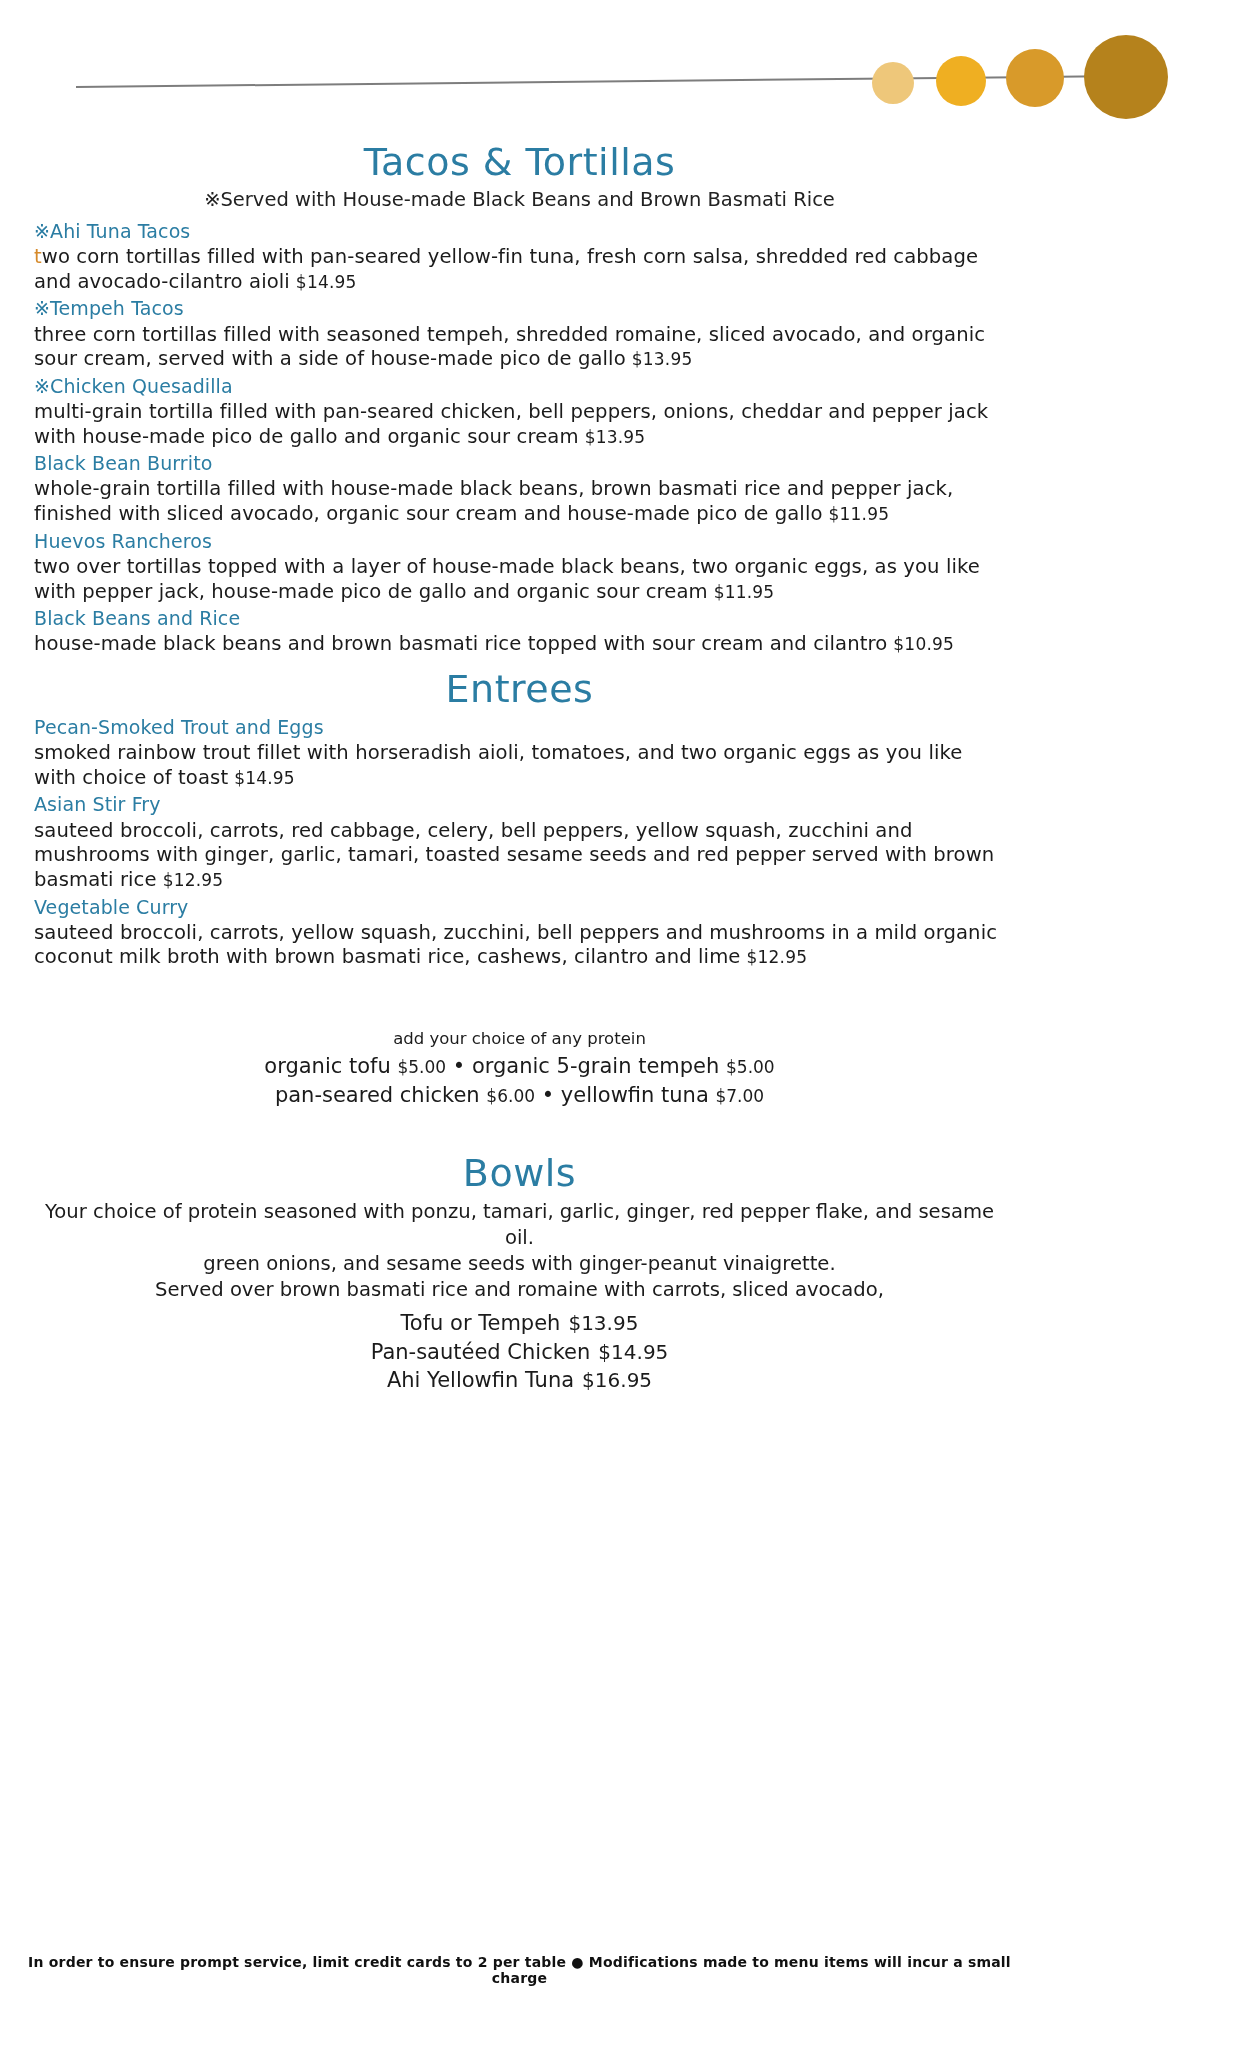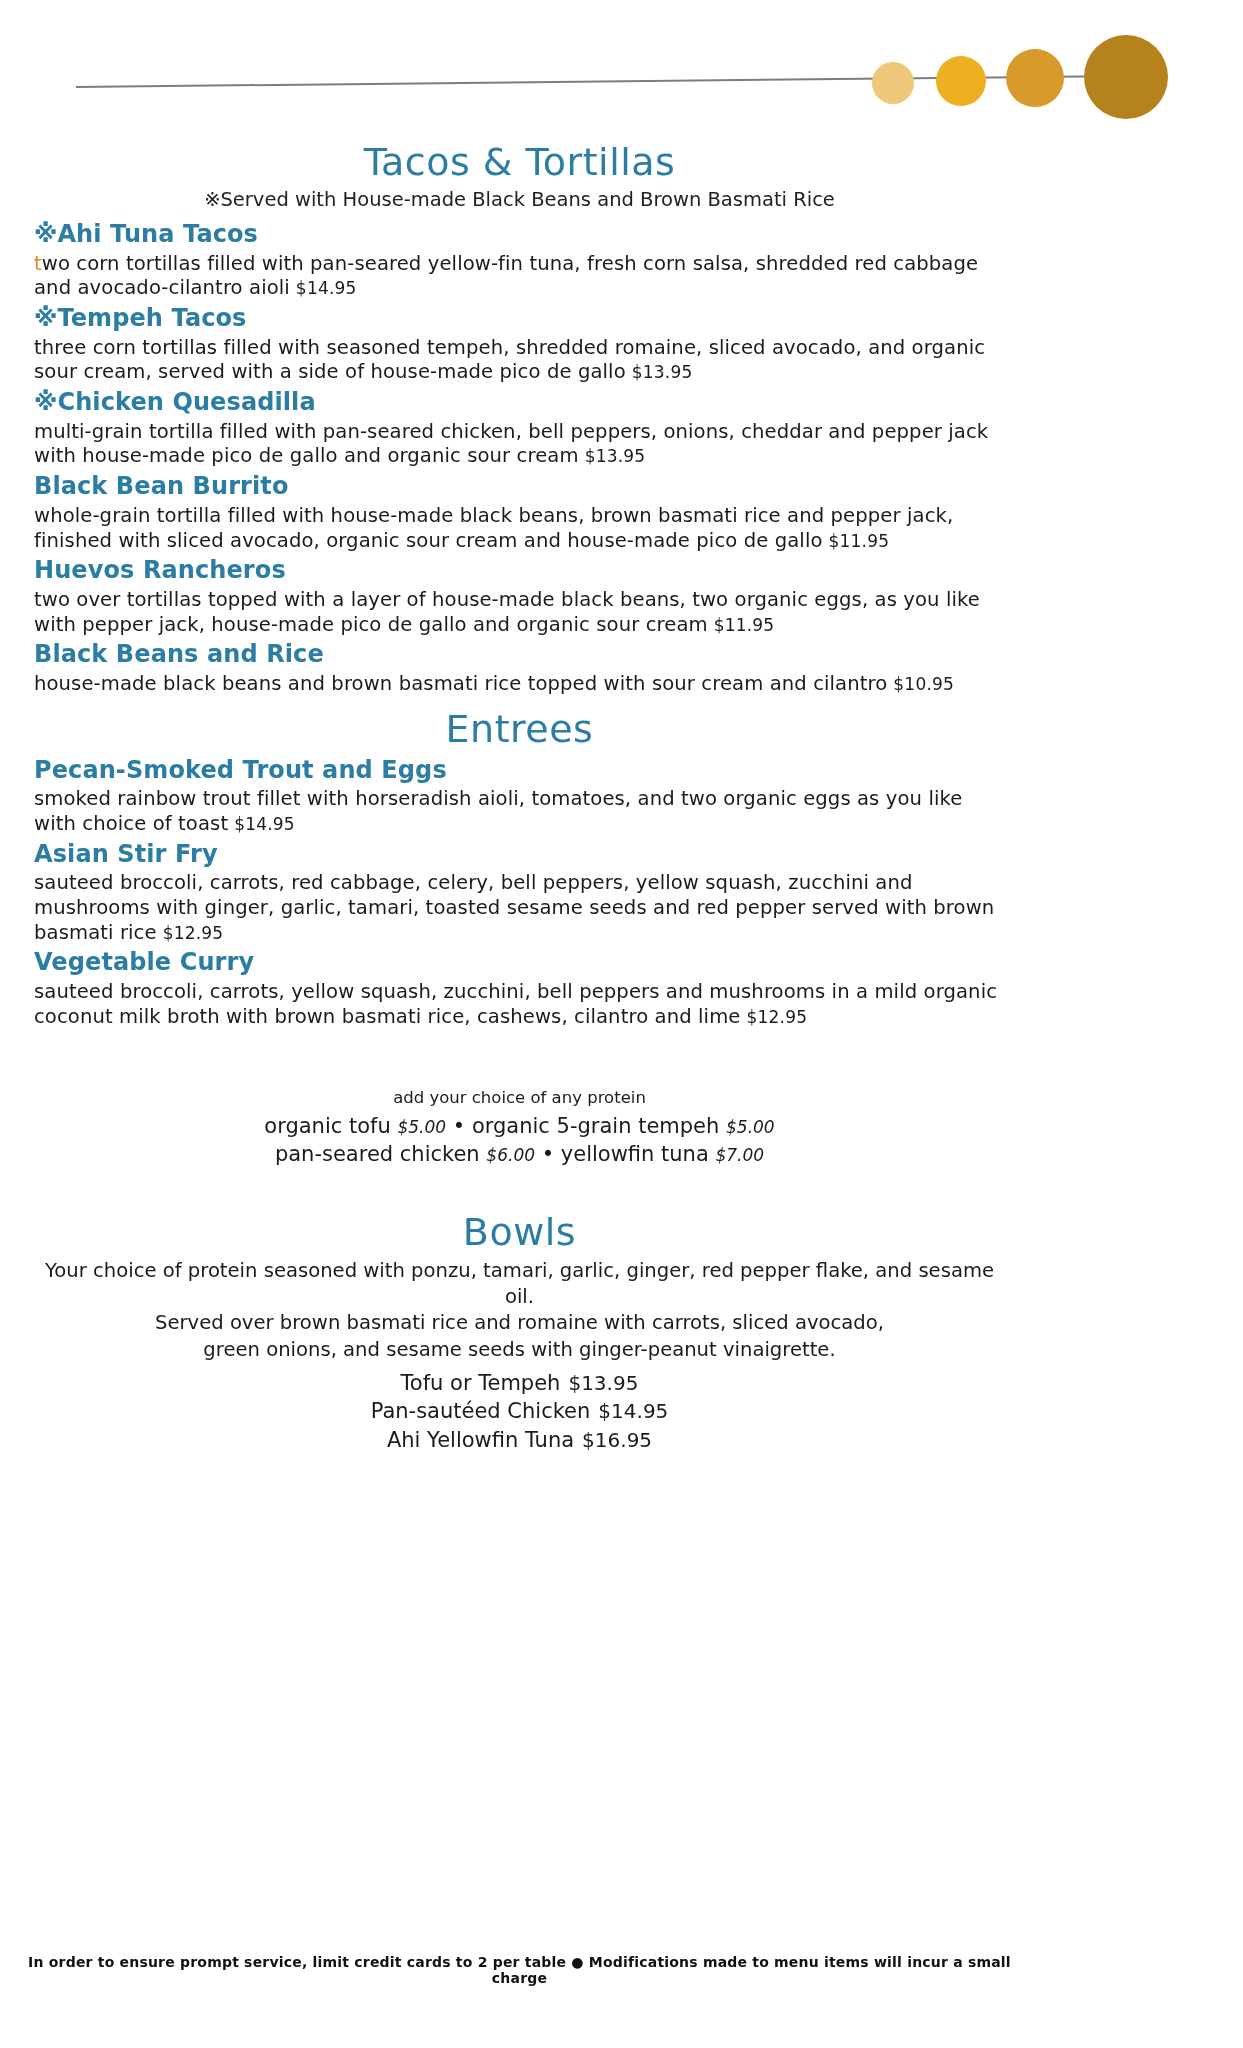--- a/index.html
+++ b/index.html
@@ -61,24 +61,23 @@
     color: #222;
     font-size: 19.5px;
     margin: 0 0 8px 0;
   }
 
   
   .items { margin: 0; }
   .item { margin-bottom: 2px; }
   .item-name {
     color: #2b7da3;
-    font-size: 24px;
+    font-size: 19px;
     line-height: 1.32;
     letter-spacing: 0.1px;
-    font-weight: bold;
   }
   .item-name .star { color: #2b7da3; }
   .item-desc {
     color: #1b1b1b;
     font-size: 19.6px;
     line-height: 1.26;
     letter-spacing: 0.1px;
     margin-top: 1px;
   }
   .item-desc .dagger { color: #d68a2a; }
@@ -97,21 +96,21 @@
   }
   .addons-title {
     font-size: 16.5px;
     color: #1b1b1b;
     margin-bottom: 2px;
   }
   .addons-line {
     font-size: 21px;
     color: #1b1b1b;
   }
-  .addons-line .amt { font-size: 17px; font-style: italic; }
+  .addons-line .amt { font-size: 17px; }
 
   
   .bowls { margin-top: 42px; }
   .bowls-desc {
     text-align: center;
     font-size: 19.6px;
     color: #1b1b1b;
     line-height: 1.33;
   }
   .bowls-prices {
@@ -212,22 +211,22 @@
 
   <div class="addons">
     <div class="addons-title">add your choice of any protein</div>
     <div class="addons-line"><span>organic tofu </span><span class="amt">$5.00</span><span> • </span><span>organic 5-grain tempeh </span><span class="amt">$5.00</span></div>
     <div class="addons-line"><span>pan-seared chicken </span><span class="amt">$6.00</span><span> • </span><span>yellowfin tuna </span><span class="amt">$7.00</span></div>
   </div>
 
   <div class="bowls">
     <h1 class="section-title">Bowls</h1>
     <div class="bowls-desc">Your choice of protein seasoned with ponzu, tamari, garlic, ginger, red pepper flake, and sesame oil.</div>
+    <div class="bowls-desc">green onions, and sesame seeds with ginger-peanut vinaigrette.</div>
     <div class="bowls-desc">Served over brown basmati rice and romaine with carrots, sliced avocado,</div>
-    <div class="bowls-desc">green onions, and sesame seeds with ginger-peanut vinaigrette.</div>
     <div class="bowls-prices">
       <div class="bowl-row"><span>Tofu or Tempeh</span><span class="bp">$13.95</span></div>
       <div class="bowl-row"><span>Pan-sautéed Chicken</span><span class="bp">$14.95</span></div>
       <div class="bowl-row"><span>Ahi Yellowfin Tuna</span><span class="bp">$16.95</span></div>
     </div>
   </div>
 
   <div class="footer">In order to ensure prompt service, limit credit cards to 2 per table ● Modifications made to menu items will incur a small charge</div>
 
 </div>

